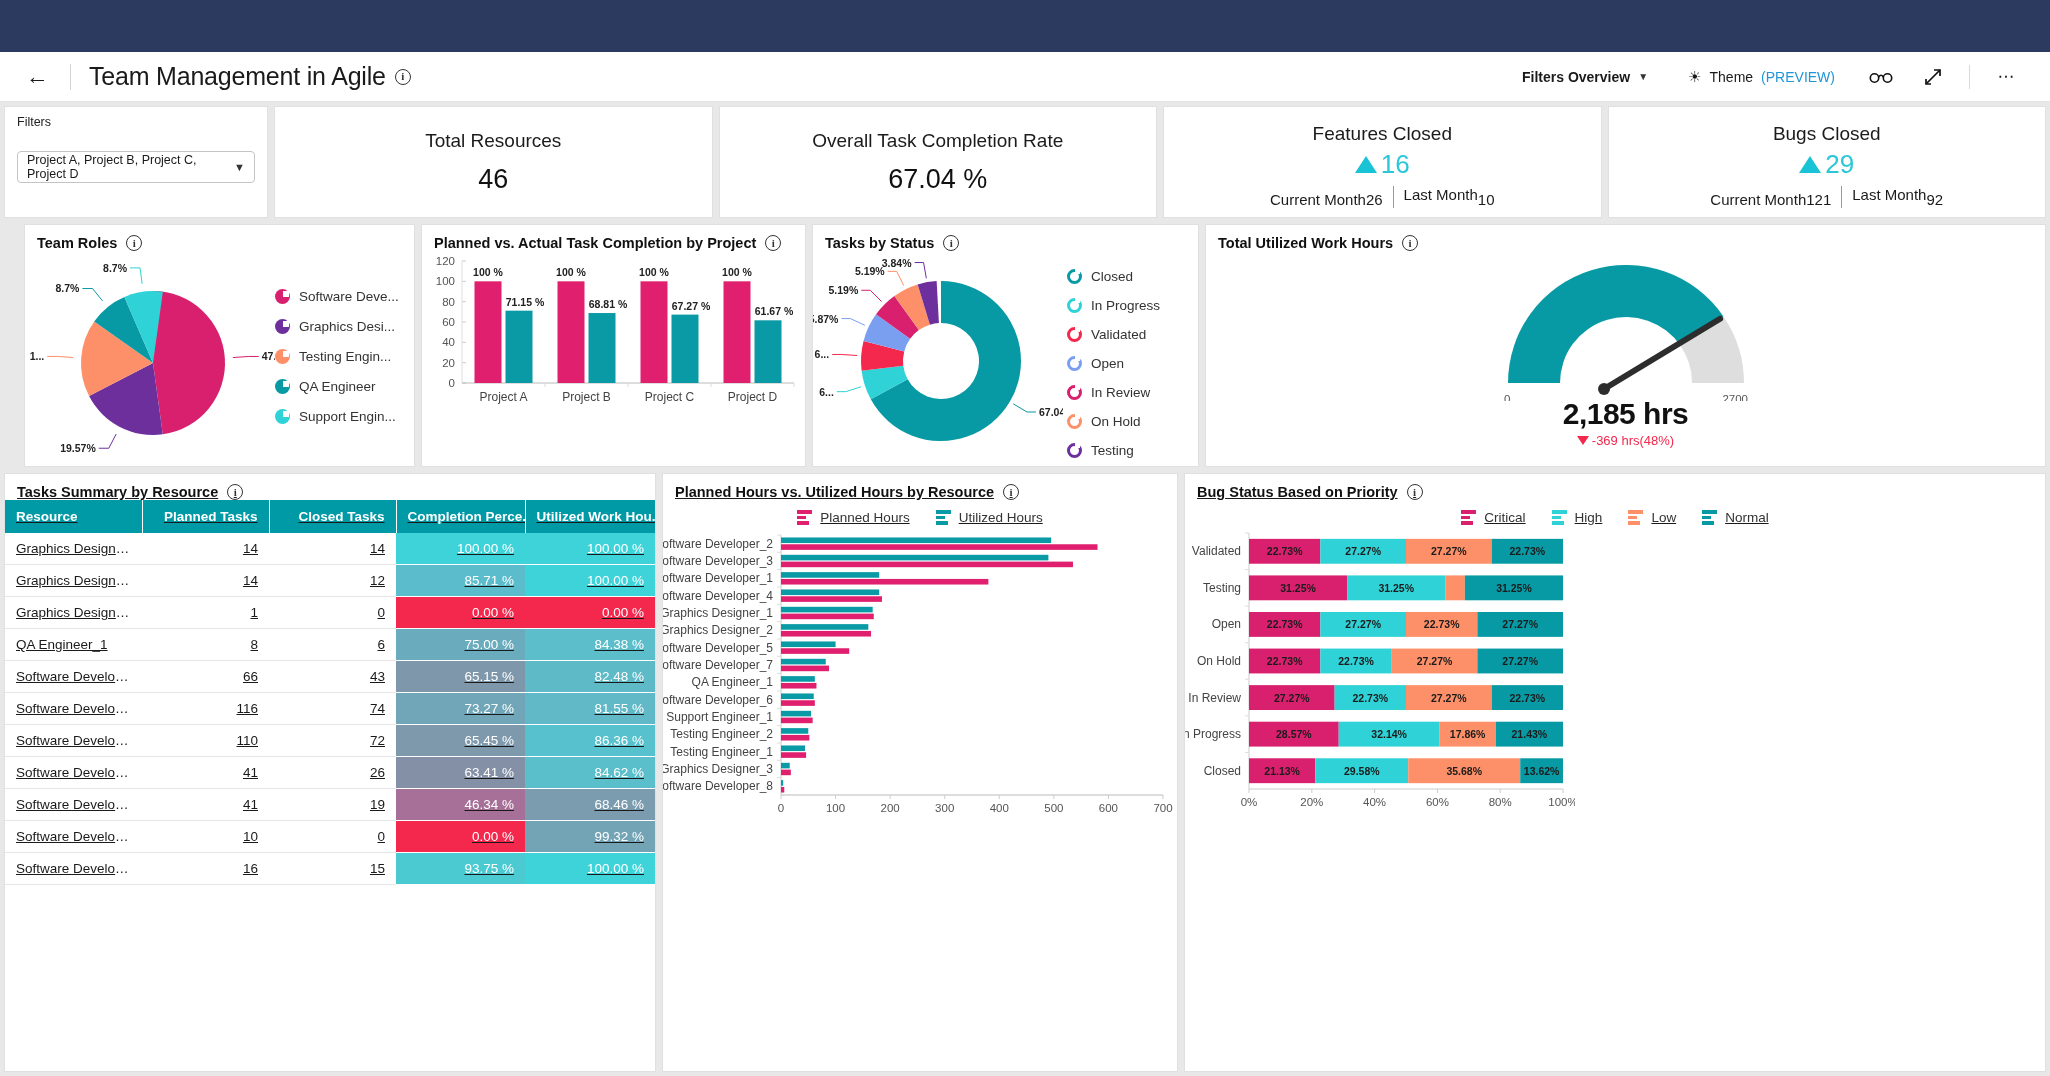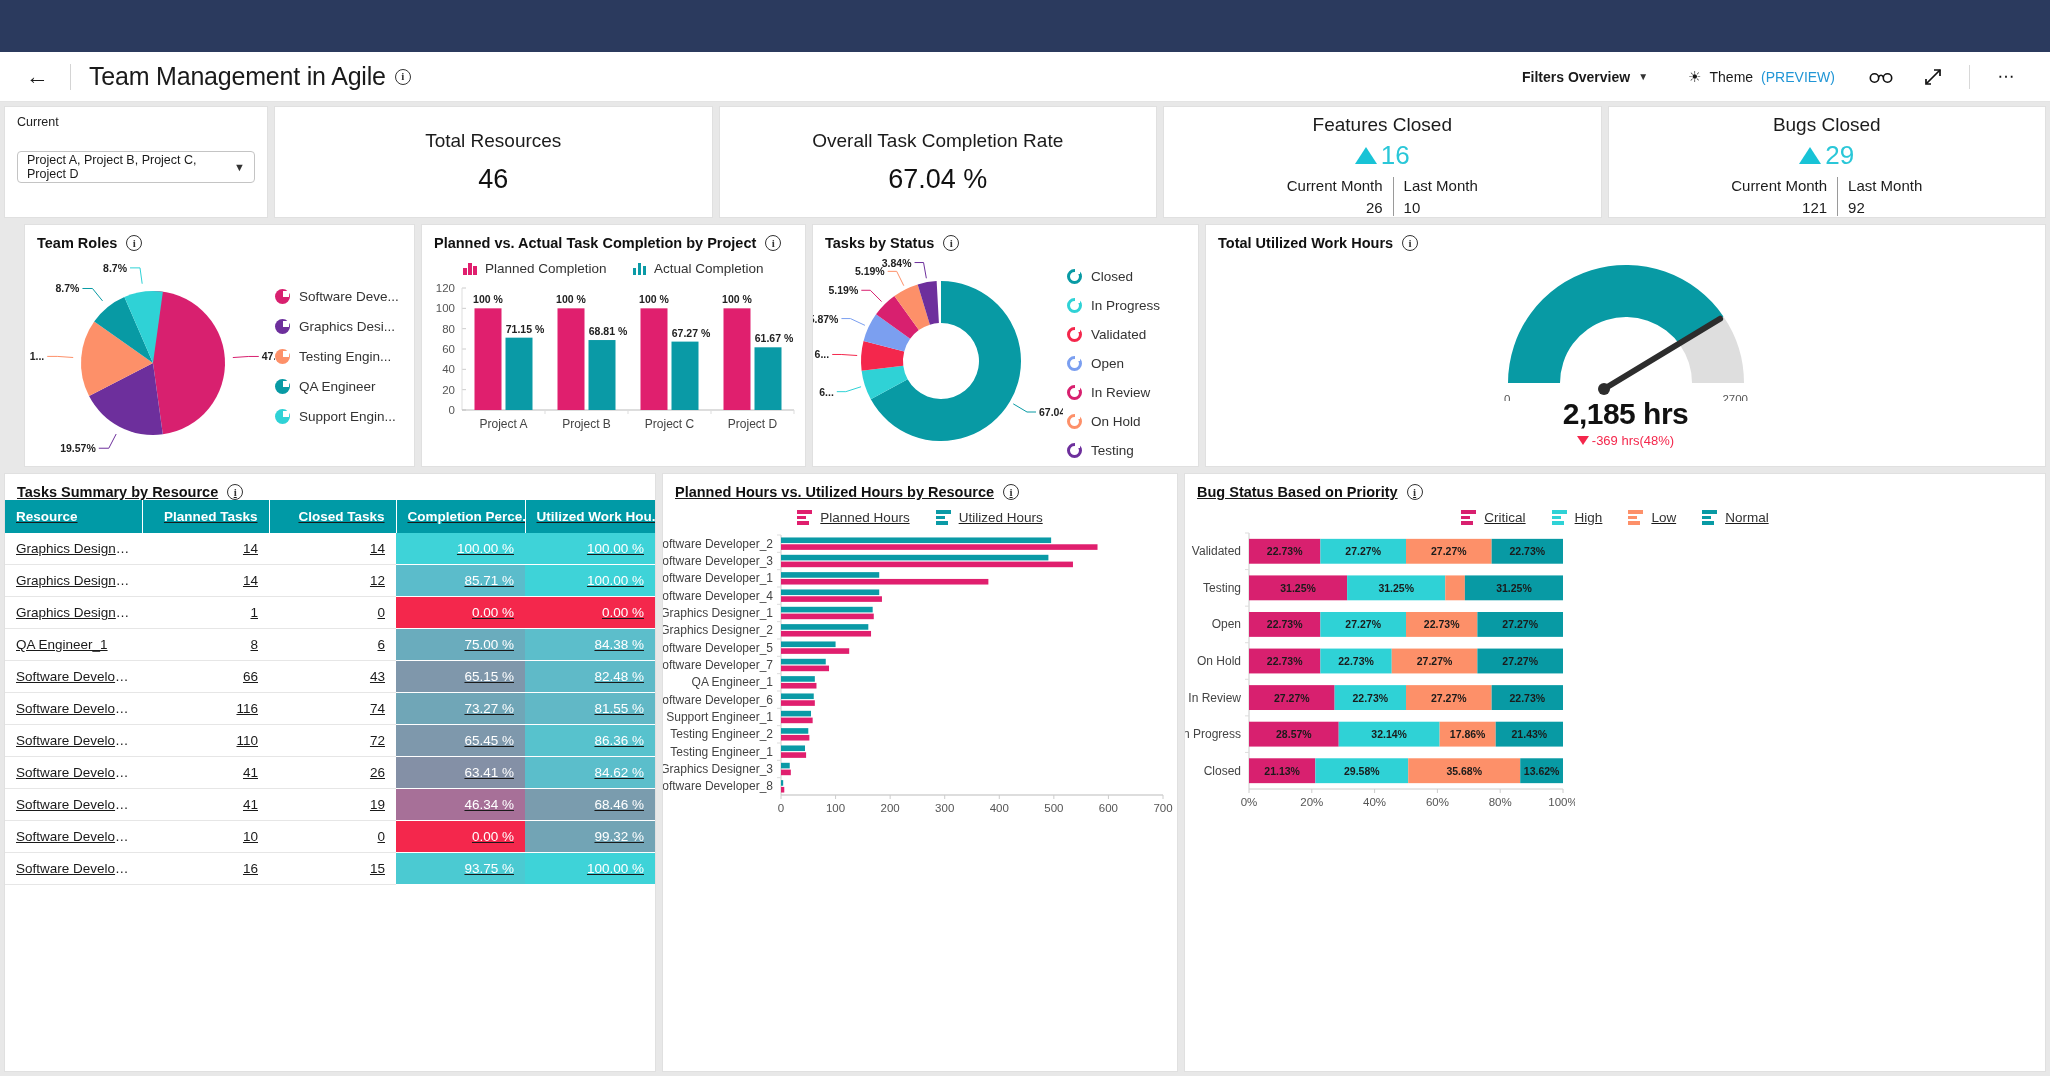--- a/index.html
+++ b/index.html
@@ -66,21 +66,21 @@
   .kpi { flex: 1; display: flex; flex-direction: column; align-items: center; justify-content: center; }
   .kpi-label { font-size: 19px; color: #1b1b1b; margin-bottom: 12px; }
   .kpi-value { font-size: 27px; color: #111; }
   .kpi-wide { display: flex; flex-direction: column; align-items: center; justify-content: center; padding-top:6px;}
   .kpi-wide .kpi-label { font-size: 19px; margin-bottom: 2px; }
   .delta-row { display: flex; align-items: center; justify-content: center; gap: 4px; margin: 2px 0 6px; }
   .tri-up { width: 0; height: 0; border-left: 11px solid transparent; border-right: 11px solid transparent;
             border-bottom: 17px solid #18c3d6; }
   .delta-num { font-size: 26px; color: #2ac7d8; }
   .month-tbl { display: flex; align-items: stretch; }
-  .mcol { padding: 0 10px; display: flex; flex-direction: column; }
+  .mcol { padding: 0 10px; display: flex; }
   .mcol.right-al { text-align: right; align-items: flex-end; }
   .mcol.left-al { text-align: left; align-items: flex-start; }
   .mhead { font-size: 15px; color: #1b1b1b; }
   .mval { font-size: 15px; color: #1b1b1b; margin-top: 5px; }
   .mdiv { width: 1px; background: #9a9a9a; }
 
   
   .row2 { height: 243px; margin-left: 20px; }
   .c-teamroles { width: 391px; }
   .c-planned   { width: 385px; }
@@ -184,21 +184,21 @@
       <div class="v-sep"></div>
       <div class="hdr-icon-btn">⋯</div>
     </div>
   </div>
 
   <div class="board">
 
     <div class="row row1">
 
       <div class="card filter-card">
-        <div class="filter-label">Current</div>
+        <div class="filter-label">Filters</div>
         <div class="filter-select">
           <span>Project A, Project B, Project C, Project D</span>
           <span class="chev">▼</span>
         </div>
       </div>
 
       <div class="card kpi">
         <div class="kpi-label">Total Resources</div>
         <div class="kpi-value">46</div>
       </div>
@@ -295,38 +295,20 @@
               </div>
             </div>
         </div>
       </div>
 
       <div class="card c-planned">
         <div class="card-title">
           <span>Planned vs. Actual Task Completion by Project</span>
           <span class="info-circle">i</span>
         </div>
-        <div class="legend-h" id="pa-legend">
-            <div class="legend-h-item">
-              <span class="lg-bars">
-        <i style="height:7px;background:#e01f6e"></i>
-                <i style="height:12px;background:#e01f6e"></i>
-                <i style="height:9px;background:#e01f6e"></i>
-              </span>
-      <span>Planned Completion</span>
-            </div>
-            <div class="legend-h-item">
-              <span class="lg-bars">
-        <i style="height:7px;background:#0a9aa6"></i>
-                <i style="height:12px;background:#0a9aa6"></i>
-                <i style="height:9px;background:#0a9aa6"></i>
-              </span>
-      <span>Actual Completion</span>
-            </div>
-          </div>
         <svg width="383" height="170" viewBox="0 0 383 170" id="pa-svg">
             <text x="33" y="136" class="ax" text-anchor="end">0</text>
             <line x1="40" y1="132" x2="44" y2="132" stroke="#ccc" stroke-width="1"></line>
             <text x="33" y="115.66666666666667" class="ax" text-anchor="end">20</text>
             <line x1="40" y1="111.66666666666667" x2="44" y2="111.66666666666667" stroke="#ccc" stroke-width="1"></line>
             <text x="33" y="95.33333333333334" class="ax" text-anchor="end">40</text>
             <line x1="40" y1="91.33333333333334" x2="44" y2="91.33333333333334" stroke="#ccc" stroke-width="1"></line>
             <text x="33" y="75" class="ax" text-anchor="end">60</text>
             <line x1="40" y1="71" x2="44" y2="71" stroke="#ccc" stroke-width="1"></line>
             <text x="33" y="54.66666666666667" class="ax" text-anchor="end">80</text>

